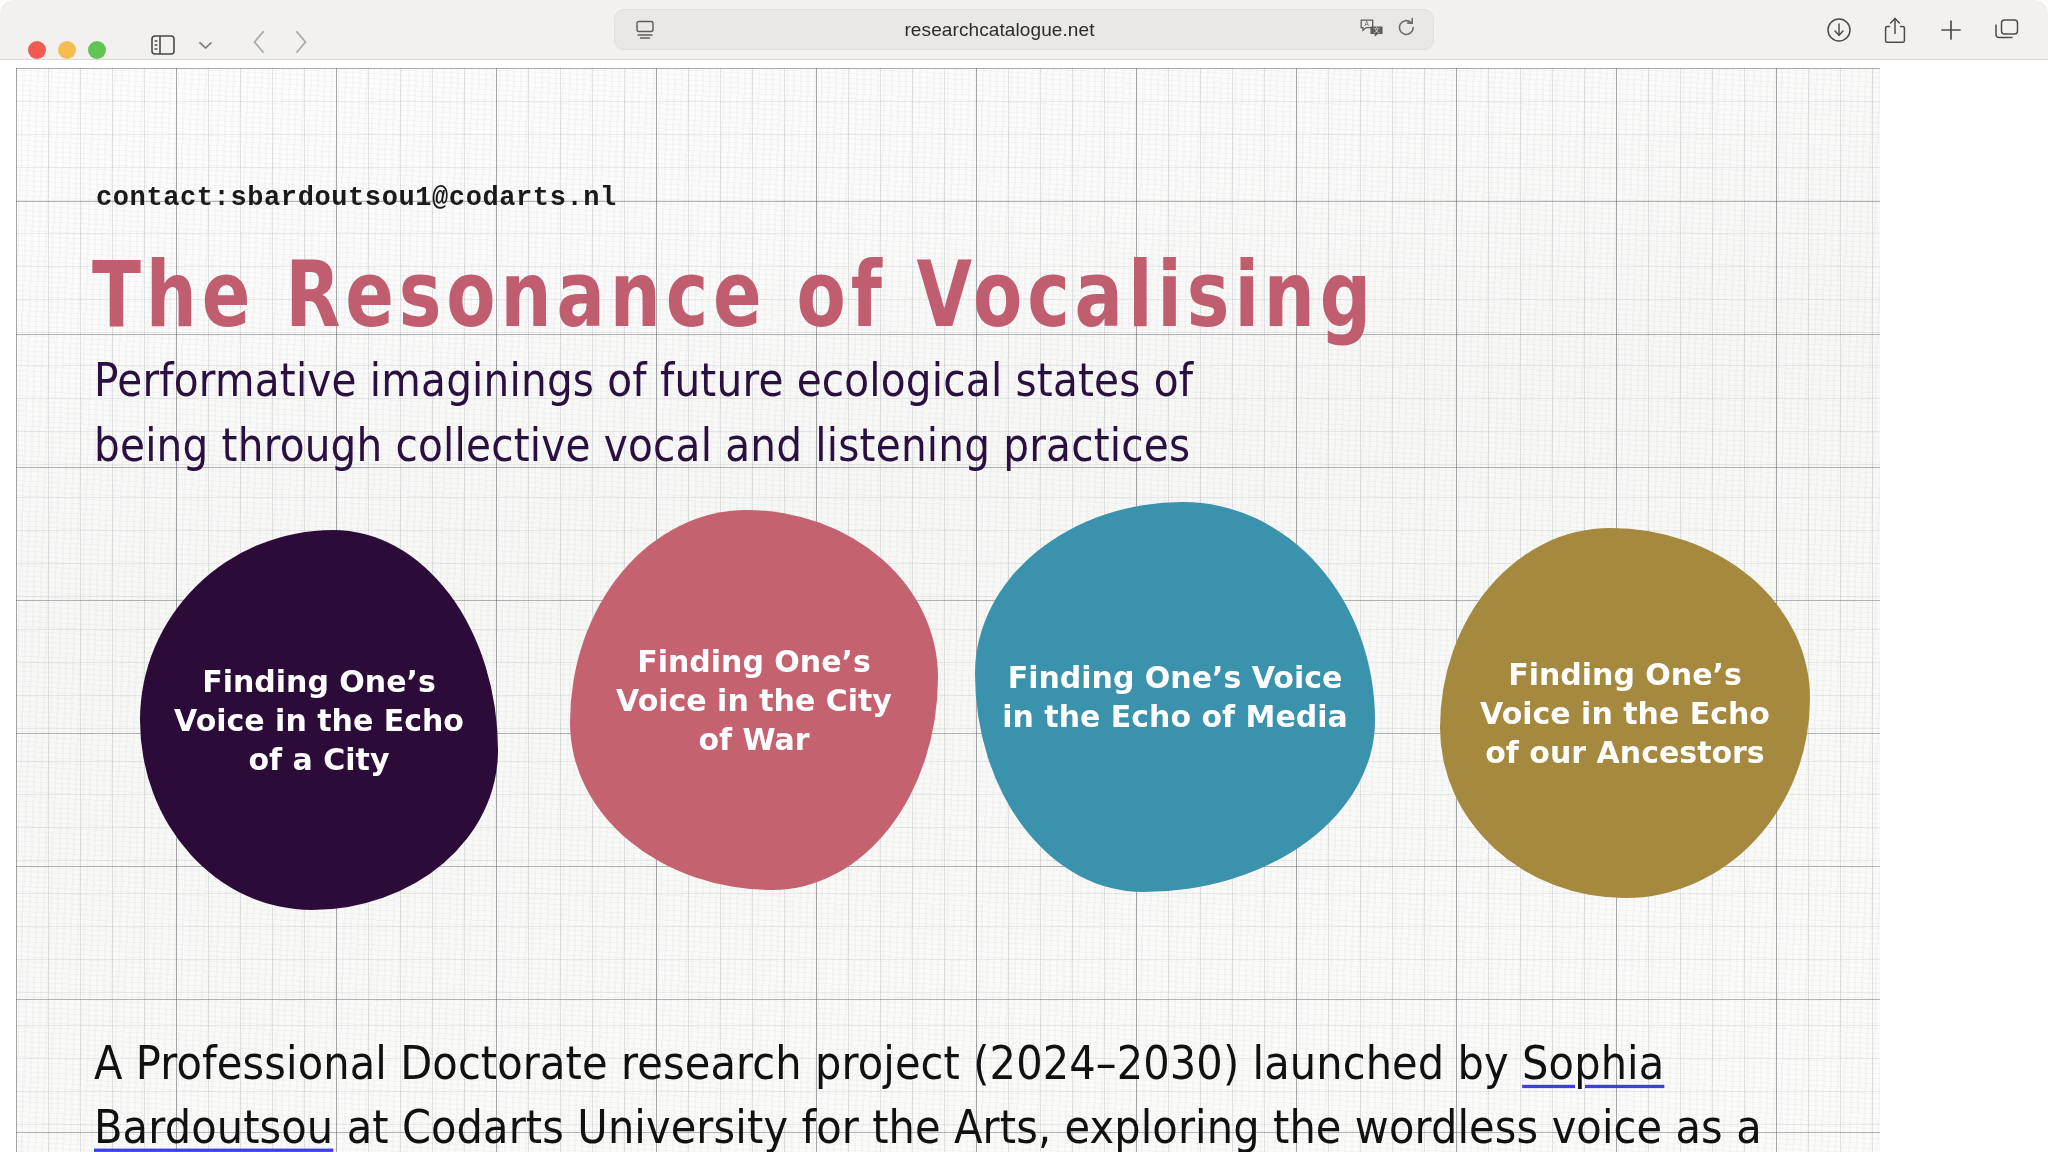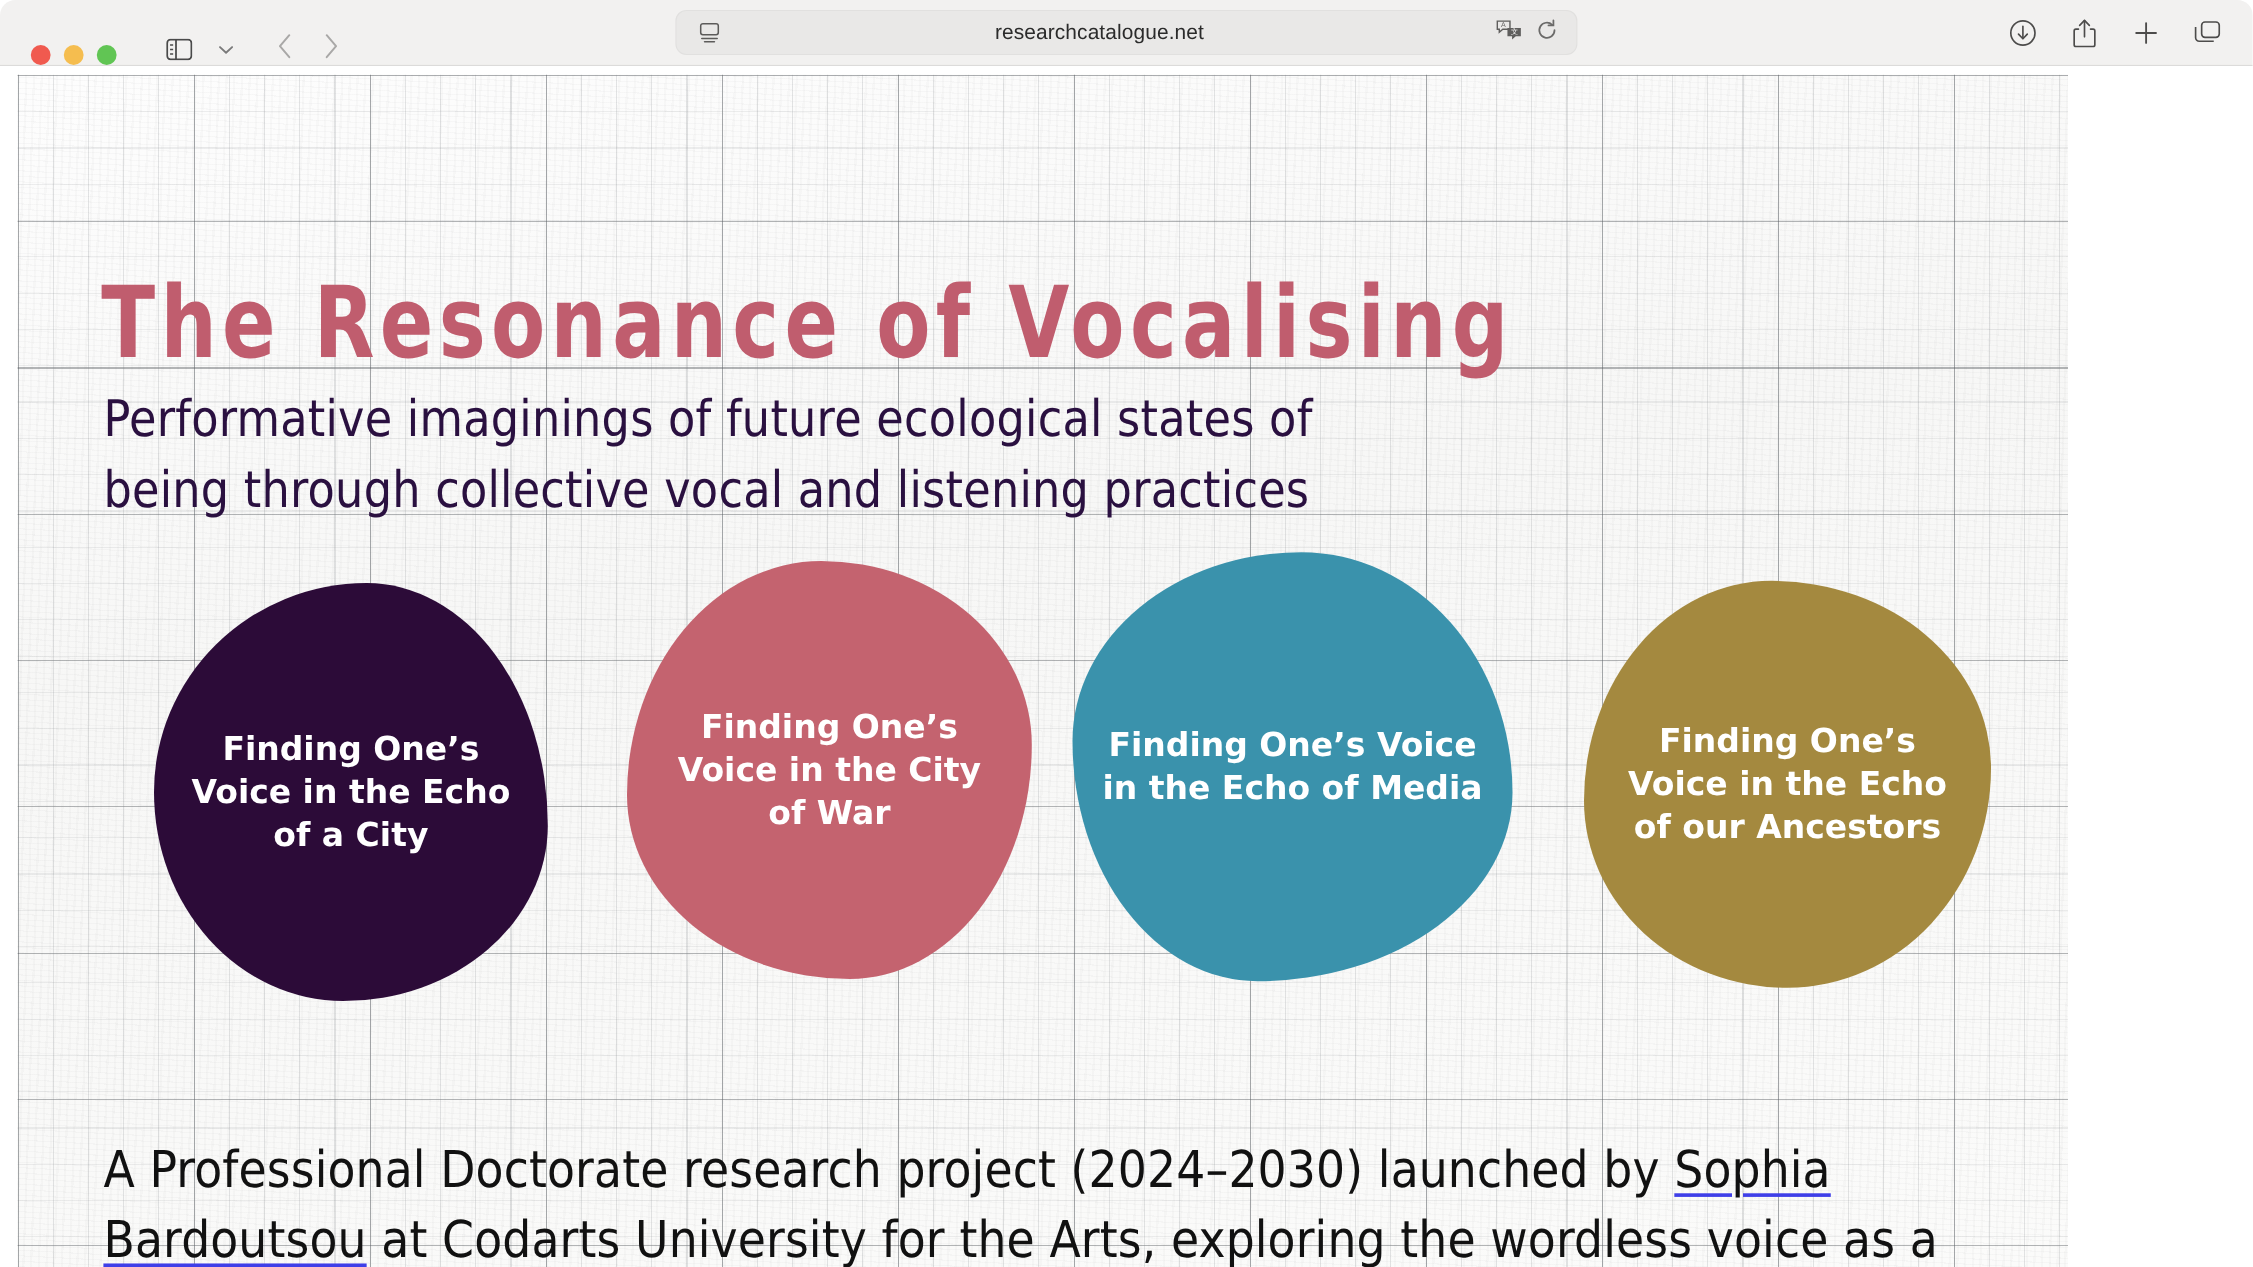--- a/index.html
+++ b/index.html
@@ -379,20 +379,21 @@
       </span>
     </div>
   </div>
 
   <div class="page">
 
     <div class="paper"></div>
 
     <div class="content">
 
+      <div class="contact-line">contact:sbardoutsou1@codarts.nl</div>
 
       <h1 class="main-title">The Resonance of Vocalising</h1>
 
       <h2 class="subtitle">Performative imaginings of future ecological states of being through collective vocal and listening practices</h2>
 
       <div class="blob-row">
         <div class="blob blob-1" style="background: rgb(44, 11, 56);">
           <span>Finding One’s Voice in the Echo of a City</span>
         </div>
         <div class="blob blob-2" style="background: rgb(196, 99, 111);">

